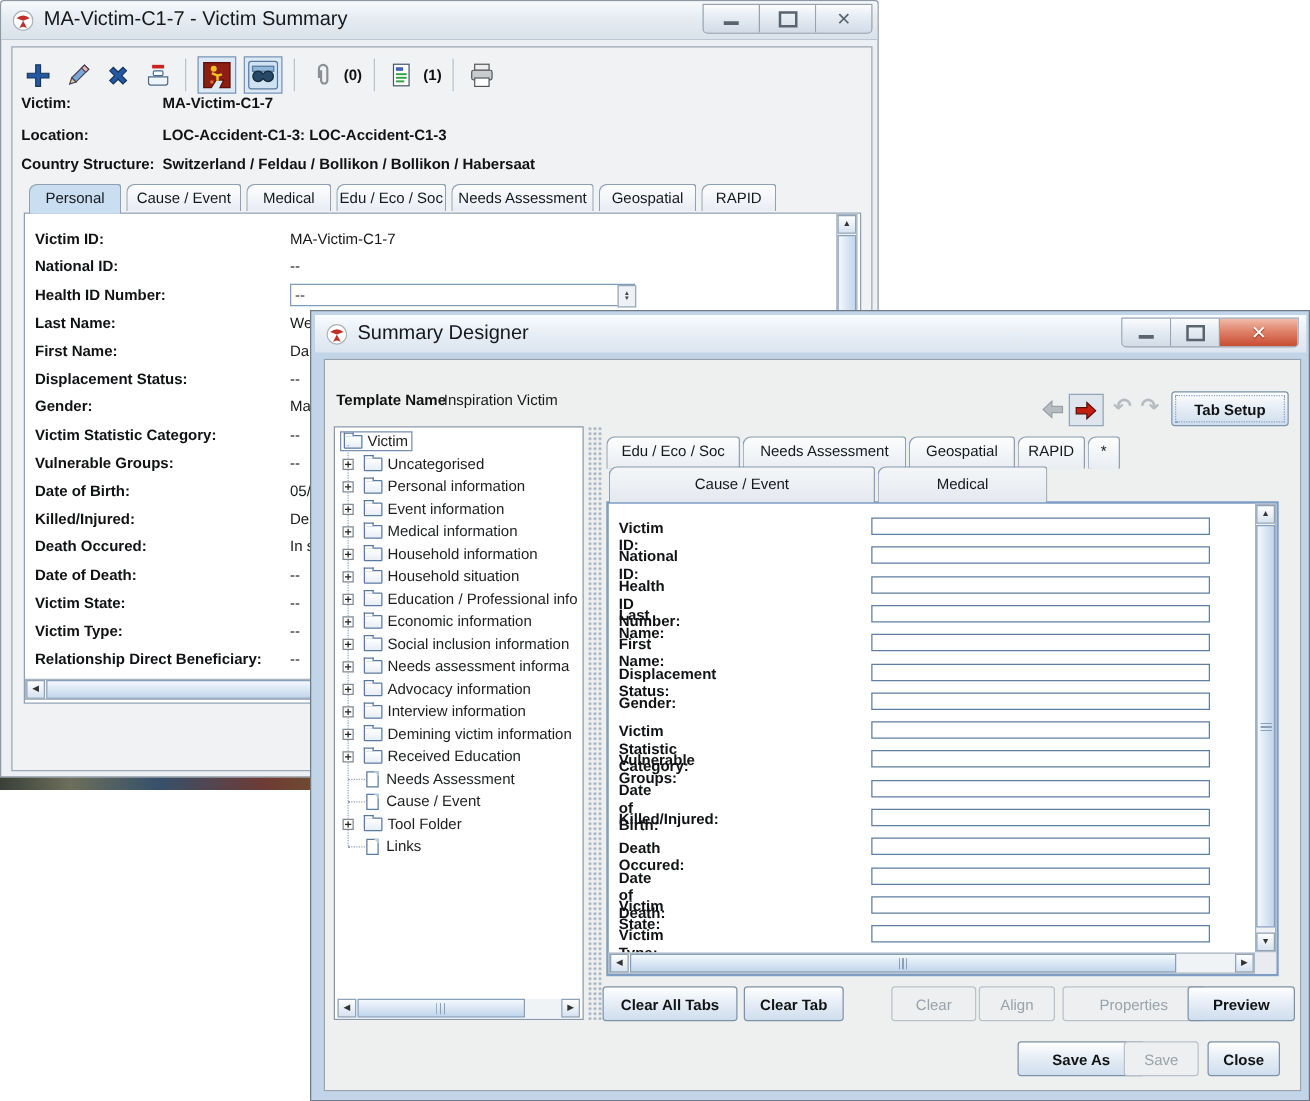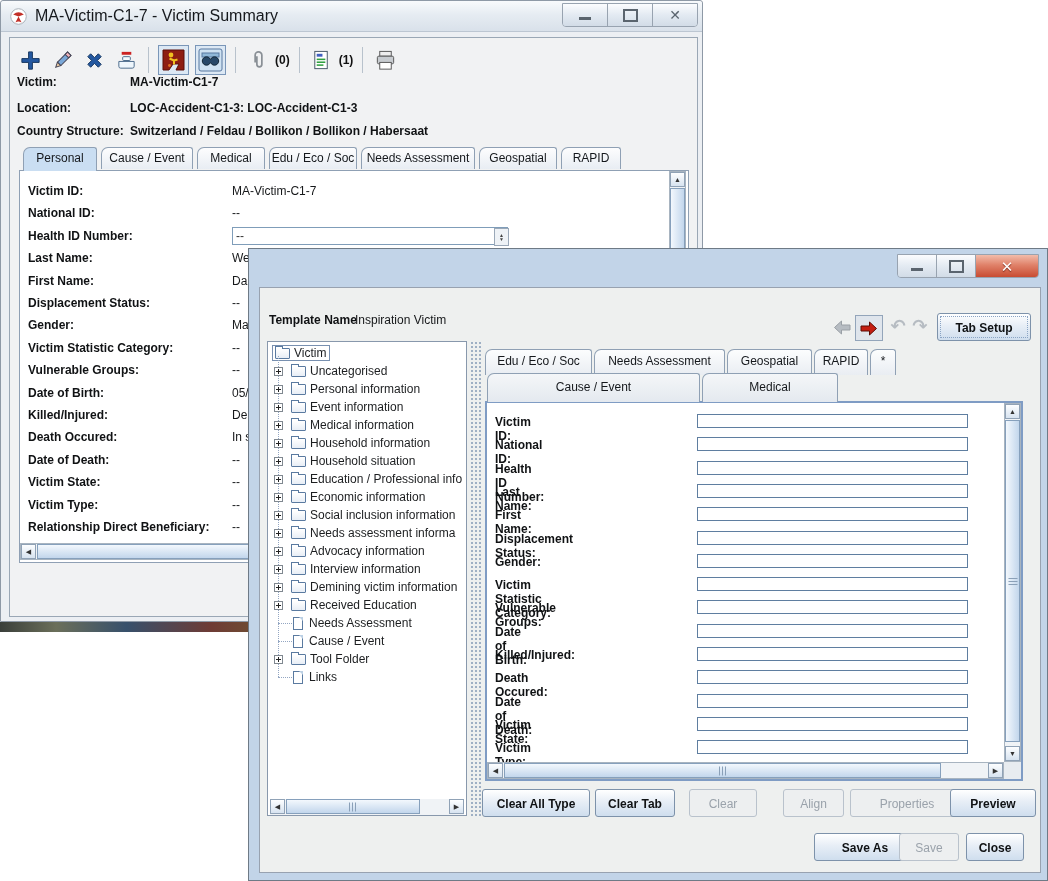--- a/index.html
+++ b/index.html
@@ -269,20 +269,30 @@
         <div class="sthumb" style="left:16px;width:560px;"></div>
         <span class="sbtn sb-end">▶</span>
       </div>
       <div class="corner" style="left:649px;top:372px;width:17px;height:17px;"></div>
     </div>
   </div>
 
   <div class="desktop-strip"></div>
 
   <div class="win sd">
+    <div class="sd-titlebar">
+      <span class="app-icon">
+        <svg width="17" height="17" viewBox="0 0 17 17">
+            <circle cx="8.5" cy="8.5" r="7.8" fill="#fff" stroke="#aab2ba"></circle>
+            <path d="M3.2 6.5 Q8.5 2.2 13.8 6.5 L8.5 8.6 Z" fill="#c22f28"></path>
+            <path d="M8.5 8.6 L11.6 14.6 Q8.5 12.2 5.4 14.6 Z" fill="#c22f28"></path>
+          </svg>
+      </span>
+      <span class="title-text">Summary Designer</span>
+    </div>
     <div class="caption" style="position:absolute;right:8px;top:5px;">
       <span class="cap" style="width:38px;">
           <i class="glyph-min"></i>
         </span>
       <span class="cap" style="width:38px;">
           <i class="glyph-max"></i>
         </span>
       <span class="cap close-red">
           <i class="glyph-x">✕</i>
         </span>
@@ -503,23 +513,23 @@
         <span class="sbtn sb-start">◀</span>
         <div class="sthumb" style="left:16px;width:437px;">
             <i class="grip"></i>
           </div>
         <span class="sbtn sb-end">▶</span>
       </div>
       <div class="corner" style="left:517px;top:359px;width:17px;height:17px;"></div>
     </div>
 
     <div id="sd-btns1">
-        <button class="btn" style="left: 233px; width: 108px; top: 540px;">Clear All Type</button>
+        <button class="btn" style="left: 233px; width: 108px; top: 540px;">Clear All Tabs</button>
         <button class="btn" style="left: 346px; width: 80px; top: 540px;">Clear Tab</button>
-        <button class="btn disabled" disabled="" style="left: 440px; width: 68px; top: 540px;">Clear</button>
+        <button class="btn disabled" disabled="" style="left: 464px; width: 68px; top: 540px;">Clear</button>
         <button class="btn disabled" disabled="" style="left: 534px; width: 61px; top: 540px;">Align</button>
         <button class="btn disabled" disabled="" style="left: 601px; width: 114px; top: 540px;">Properties</button>
         <button class="btn" style="left: 701px; width: 86px; top: 540px;">Preview</button>
       </div>
     <div id="sd-btns2">
         <button class="btn" style="left: 565px; width: 102px; top: 584px; text-align: center;">Save As</button>
         <button class="btn disabled" disabled="" style="left: 650px; width: 60px; top: 584px;">Save</button>
         <button class="btn" style="left: 717px; width: 58px; top: 584px;">Close</button>
       </div>
   </div>

